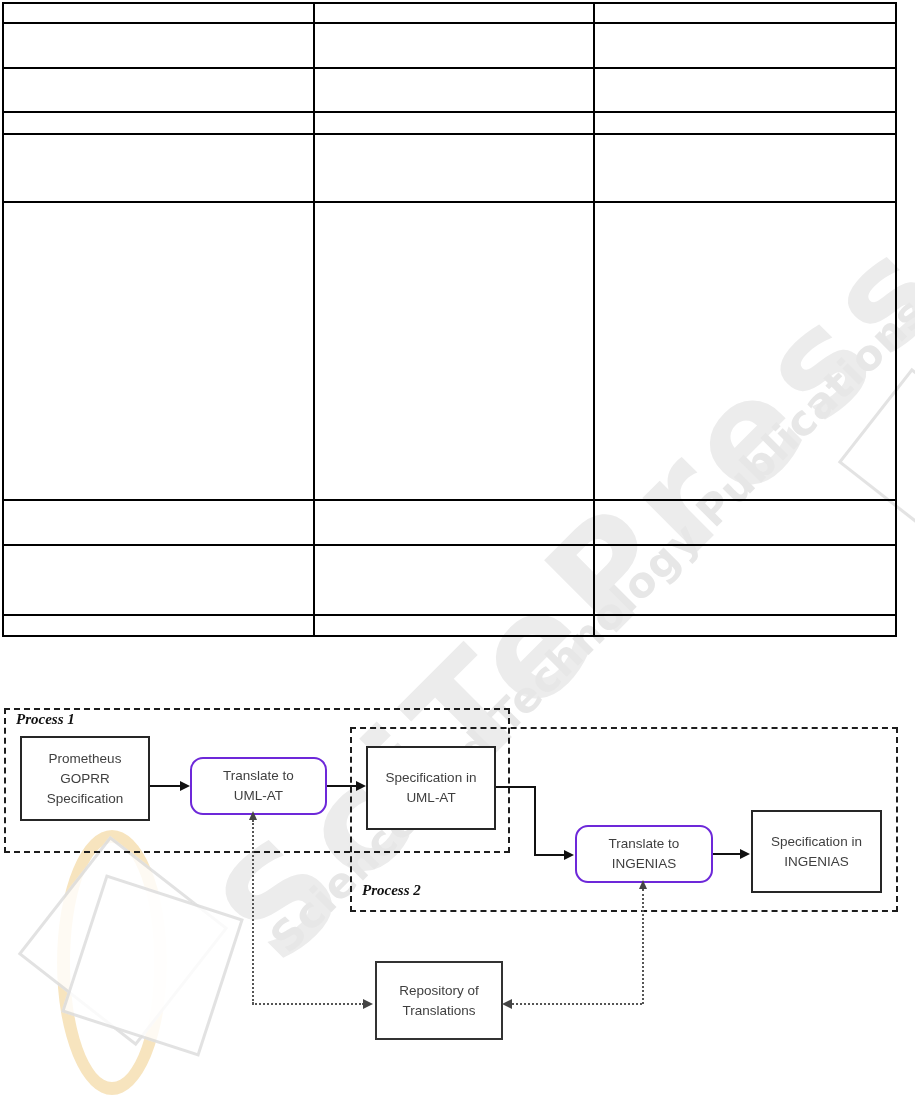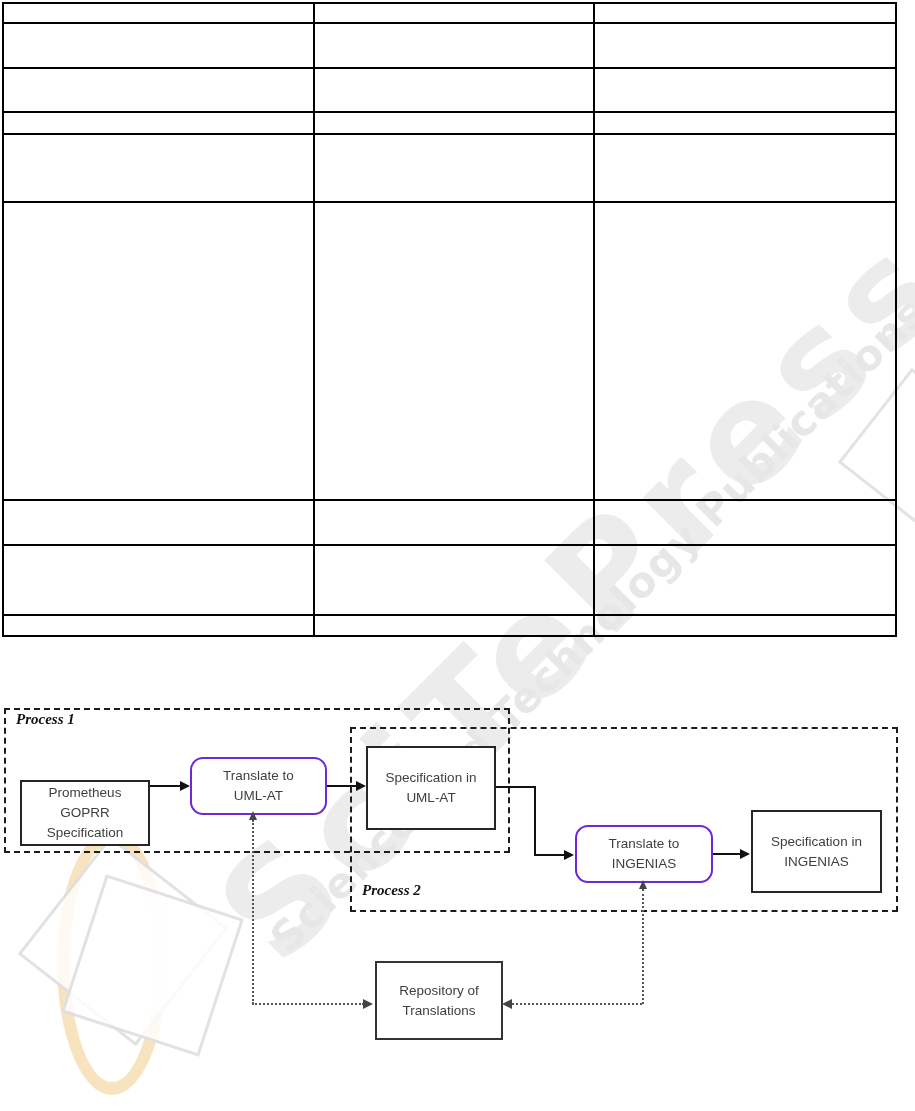--- a/index.html
+++ b/index.html
@@ -34,21 +34,21 @@
   .dg{position:absolute;z-index:2;box-sizing:border-box;}
   .proc{border:2px dashed #1c1c1c;background:transparent;}
   .proc-label{position:absolute;font-family:"Liberation Serif",serif;font-style:italic;
           font-weight:bold;font-size:15px;color:#111;}
   .p1{left:4px;top:708px;width:506px;height:145px;}
   .p2{left:350px;top:727px;width:548px;height:185px;}
   .node{display:flex;align-items:center;justify-content:center;text-align:center;
         background:#fff;color:#3f3f3f;font-size:13.5px;line-height:20px;white-space:pre-line;}
   .rect{border:2px solid #262626;}
   .round{border:2px solid #6d28d9;border-radius:13px;}
-  .n-prom{left:20px;top:780px;width:130px;height:66px;}
+  .n-prom{left:20px;top:736px;width:130px;height:85px;}
   .n-tuml{left:190px;top:757px;width:137px;height:58px;}
   .n-suml{left:366px;top:746px;width:130px;height:84px;}
   .n-ting{left:575px;top:825px;width:138px;height:58px;}
   .n-sing{left:751px;top:810px;width:131px;height:83px;}
   .n-repo{left:375px;top:961px;width:128px;height:79px;border:2px solid #333;}
   .hline{height:2px;background:#111;}
   .vline{width:2px;background:#111;}
   .dotv{width:0;border-left:2px dotted #555;}
   .doth{height:0;border-top:2px dotted #555;}
   .arr-r{width:0;height:0;border-top:5px solid transparent;border-bottom:5px solid transparent;

